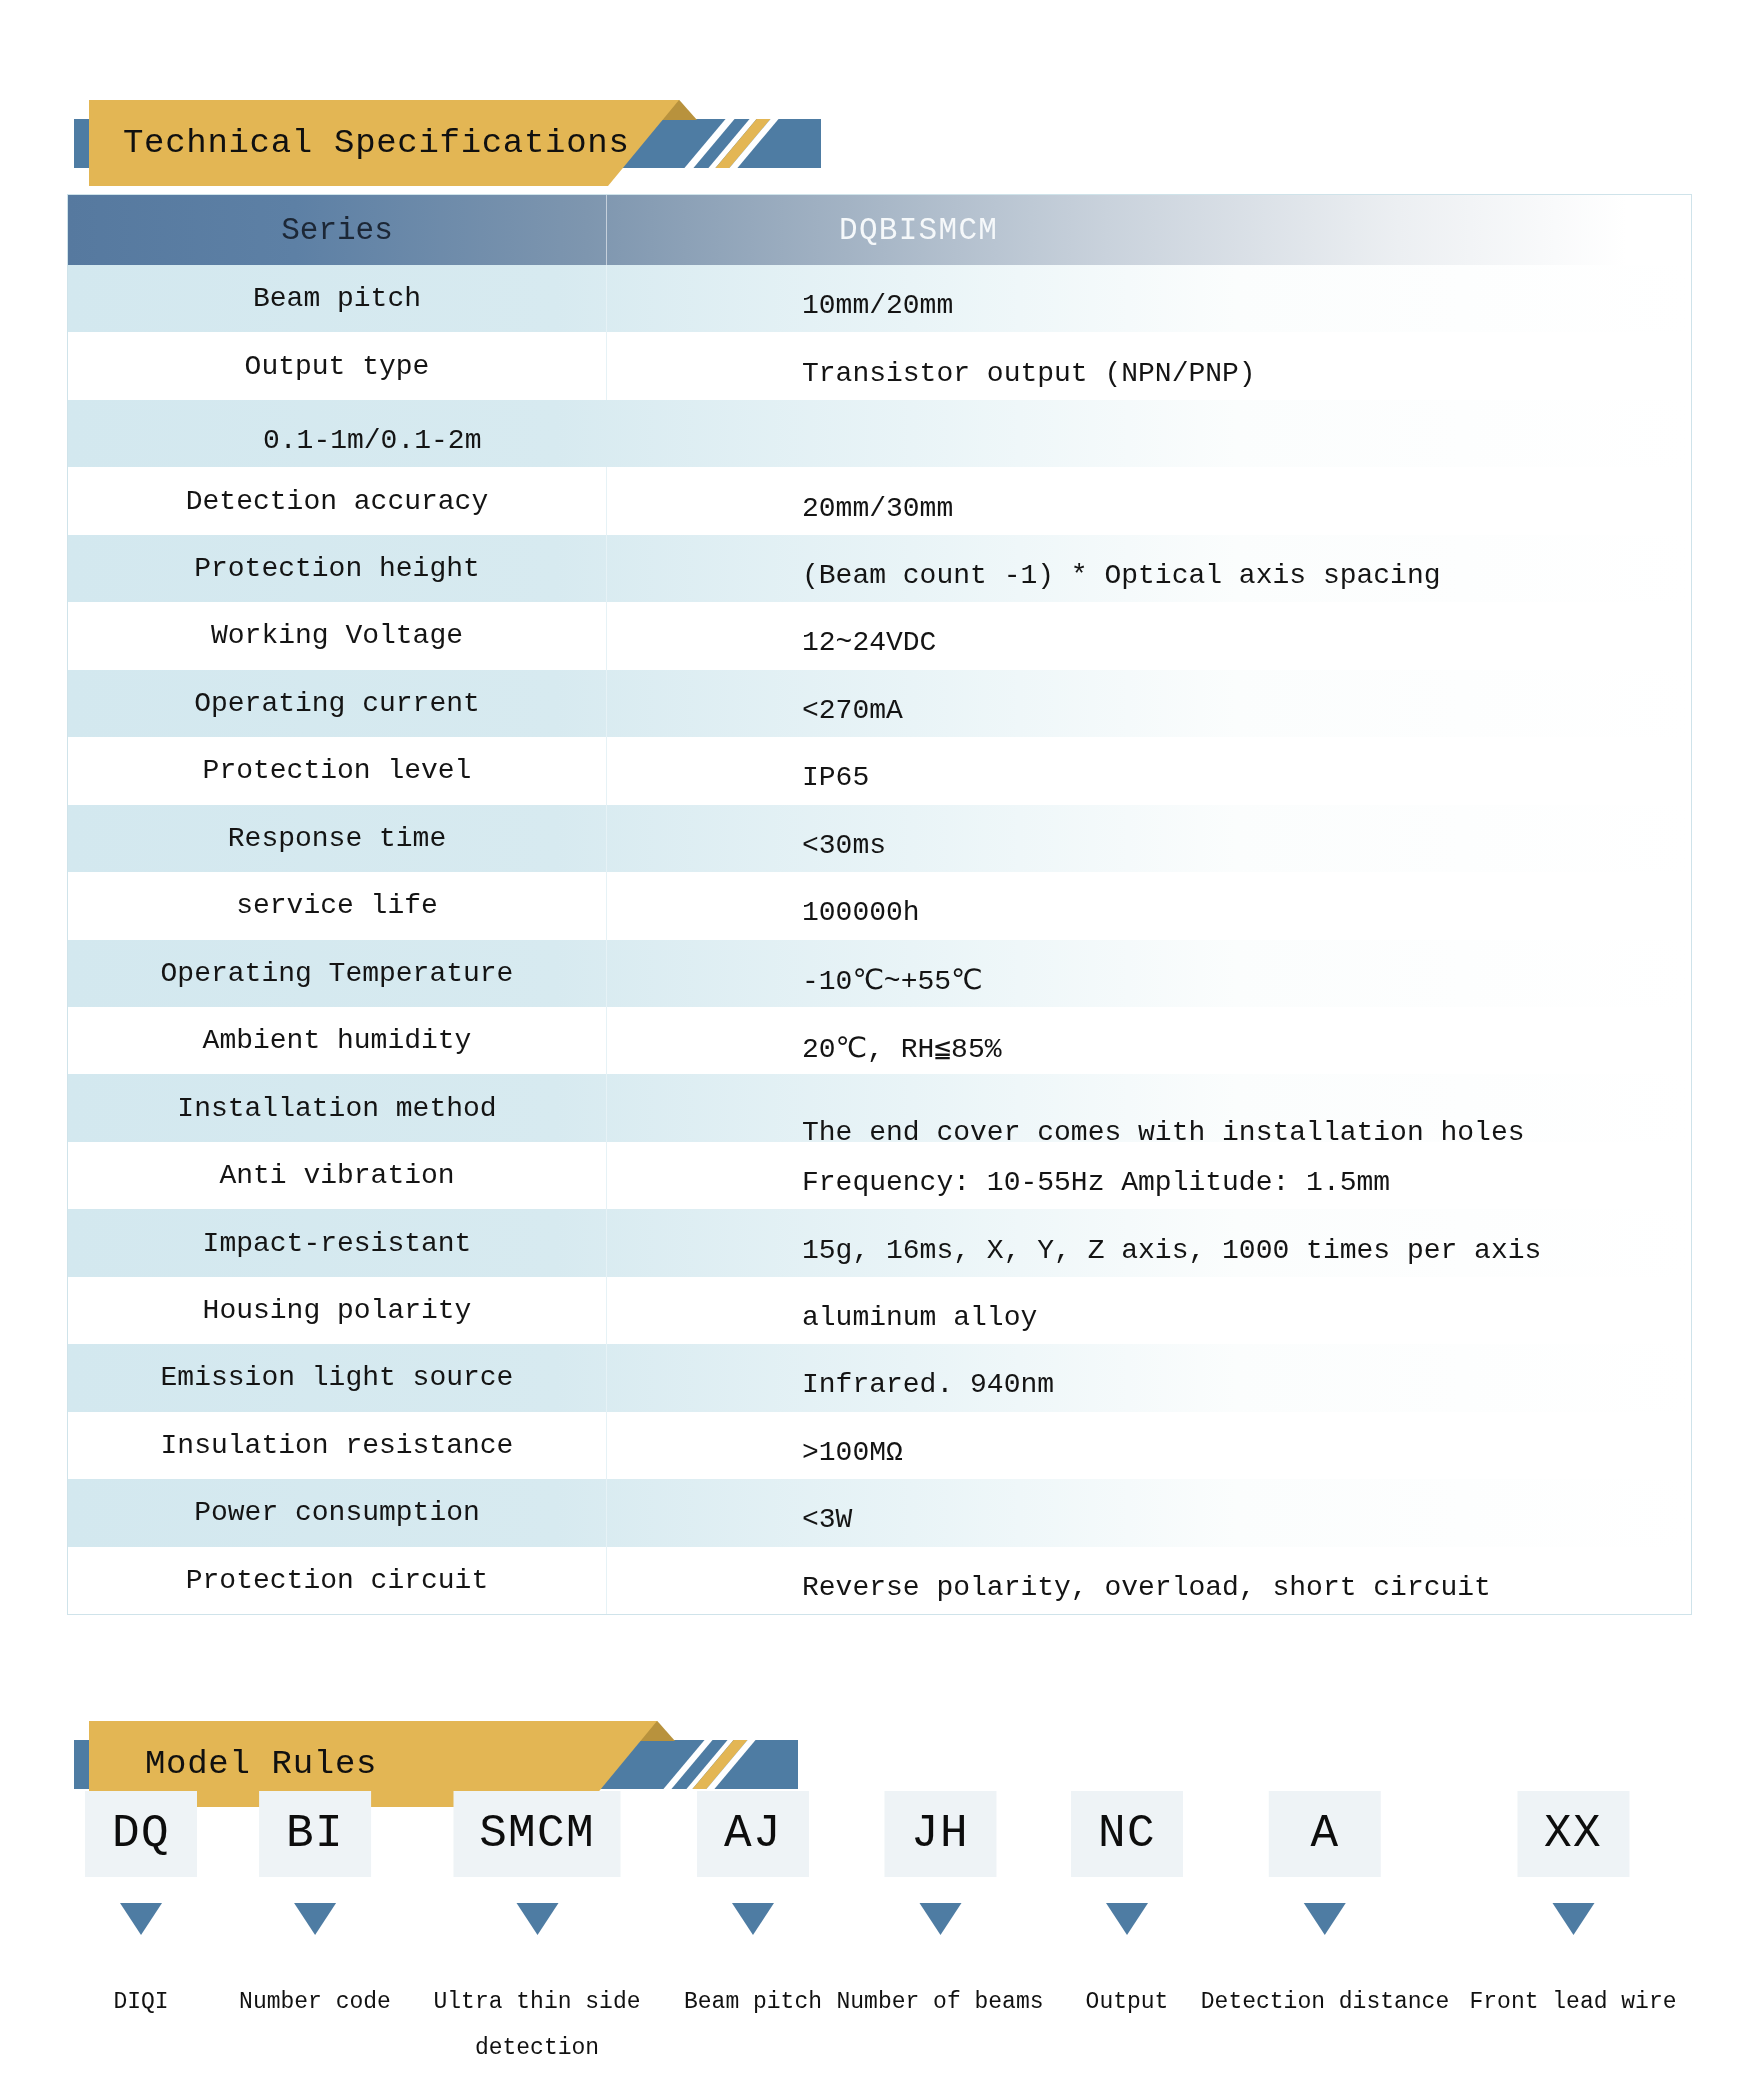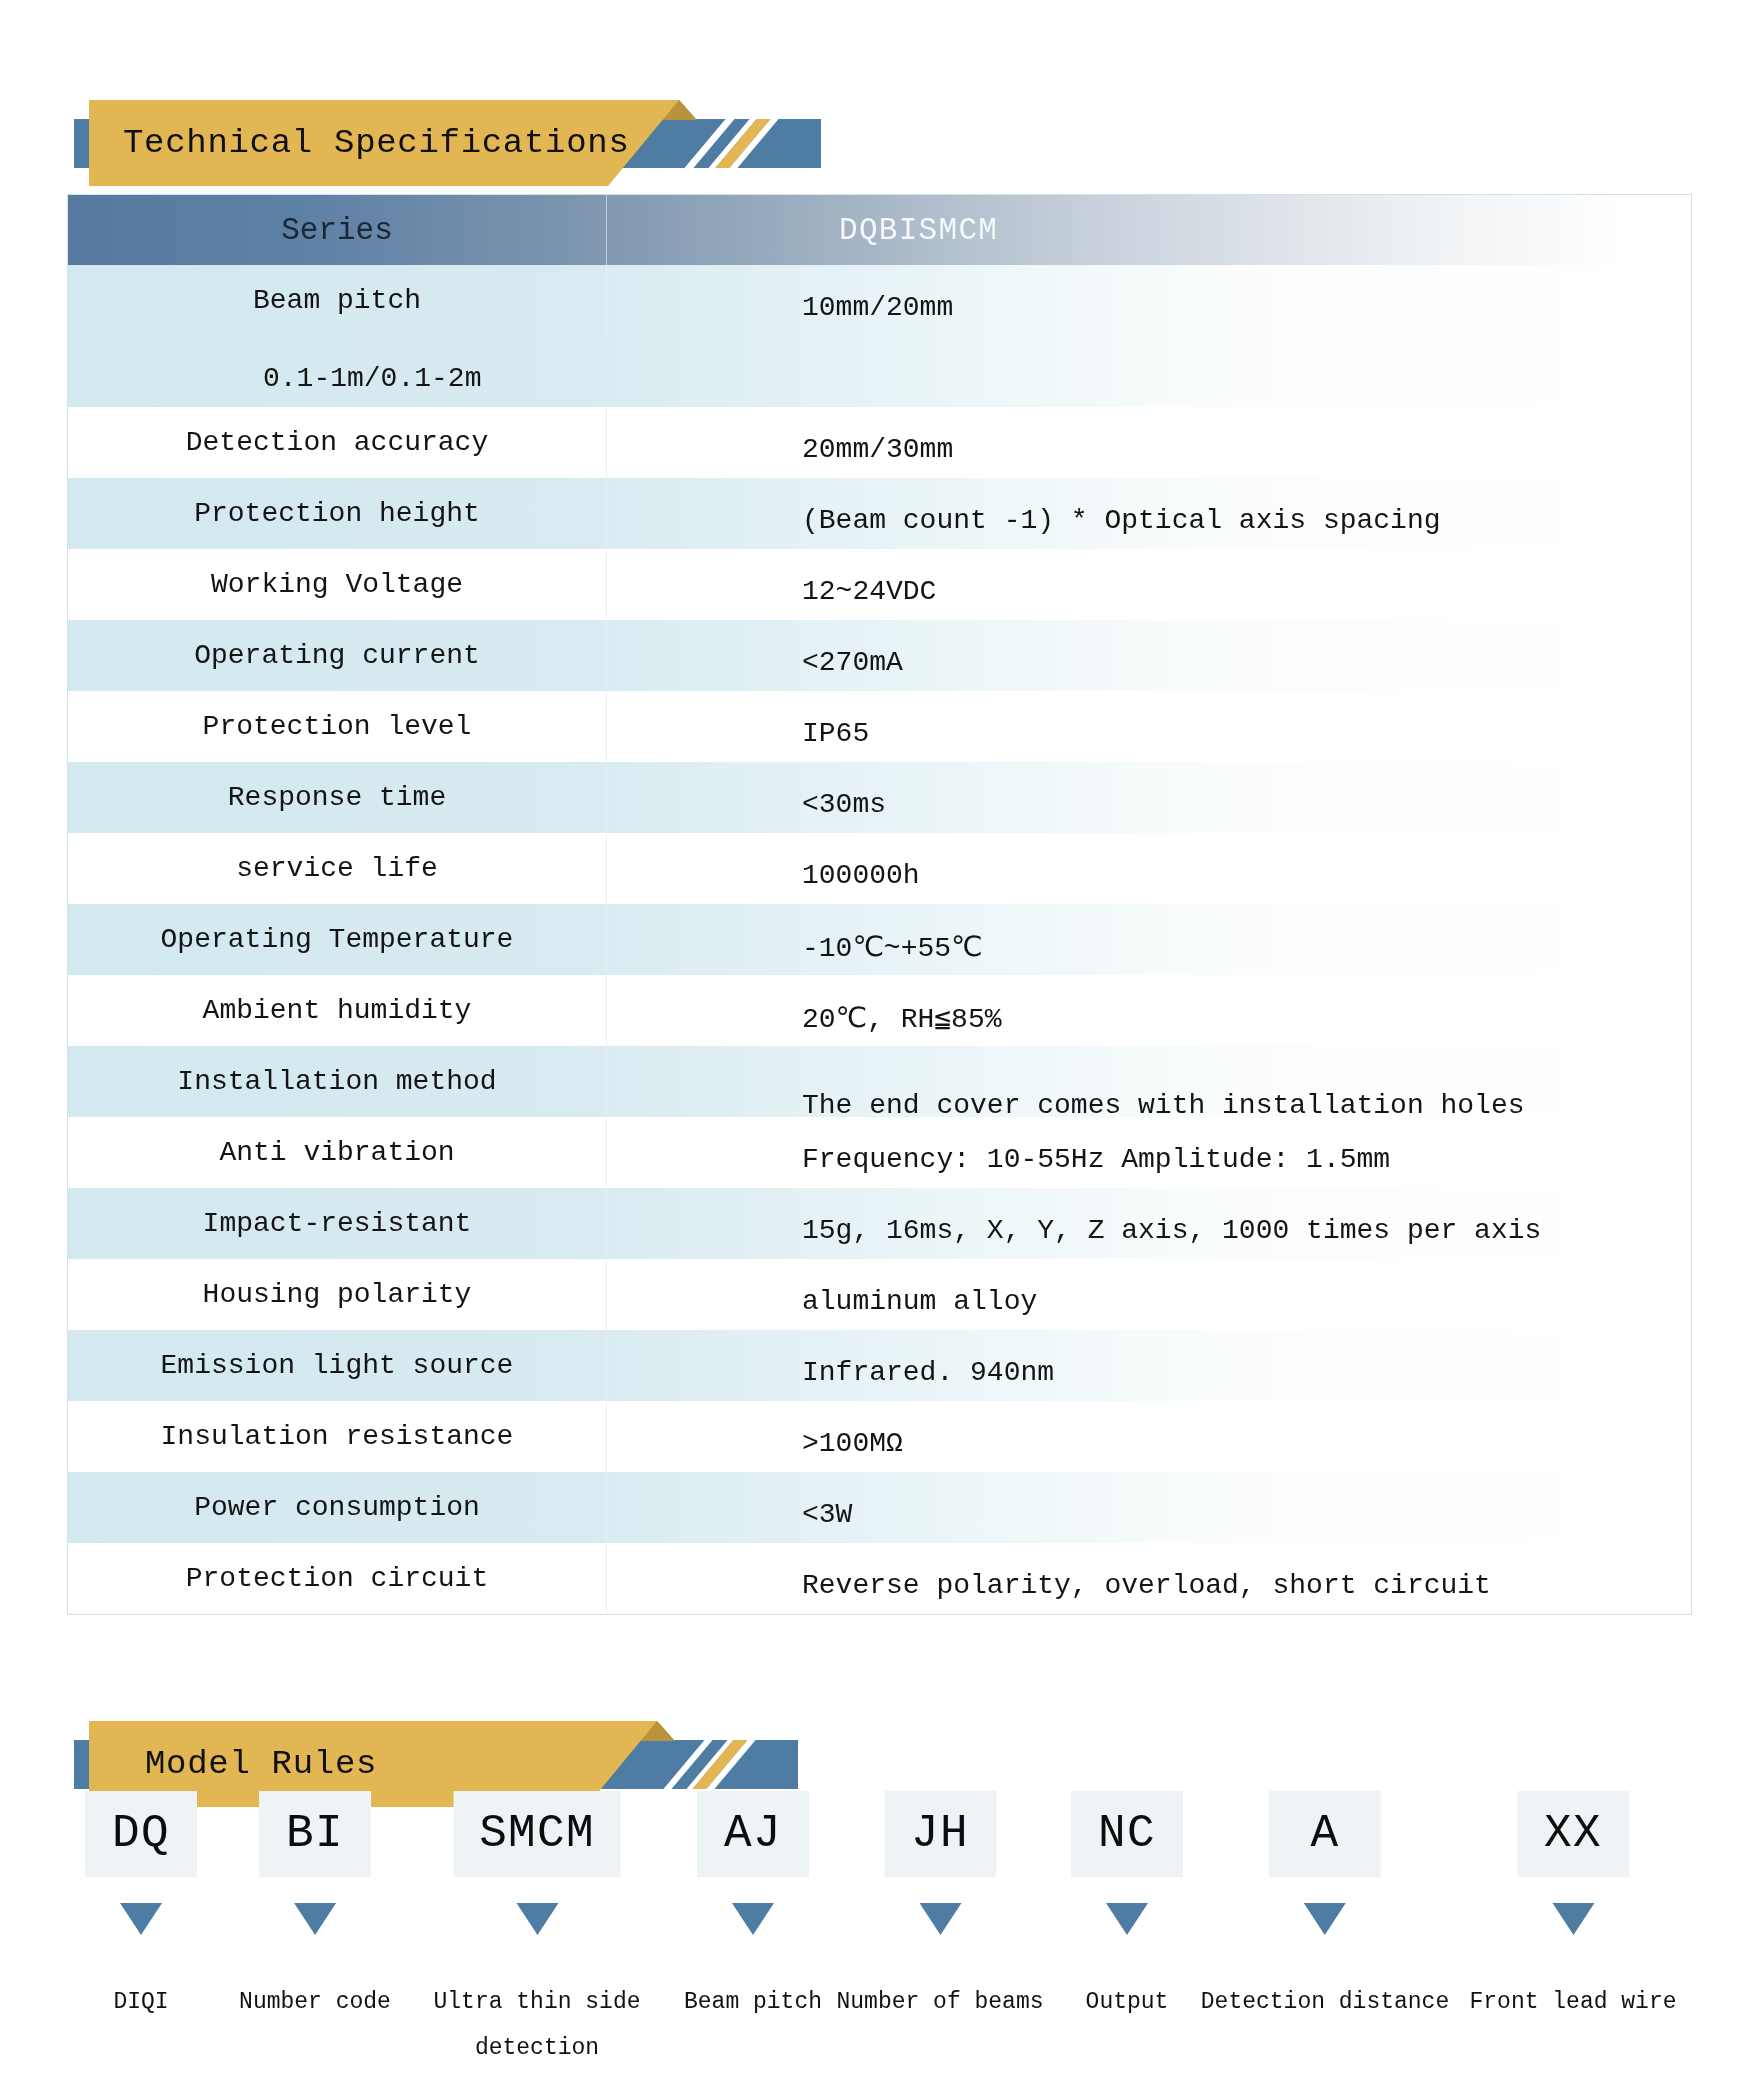--- a/index.html
+++ b/index.html
@@ -88,20 +88,24 @@
     <div class="thead">
       <div class="th-left">Series</div>
       <div class="th-right">DQBISMCM</div>
     </div>
     <div class="tbody" id="spec-rows">
   <div class="trow shaded">
     <div class="tlabel">Beam pitch</div>
     <div class="tvalue">10mm/20mm</div>
   </div>
 
+  <div class="trow">
+    <div class="tlabel">Output type</div>
+    <div class="tvalue">Transistor output (NPN/PNP)</div>
+  </div>
 
   <div class="trow shaded">
     <div class="tvalue">0.1-1m/0.1-2m</div>
   </div>
 
   <div class="trow">
     <div class="tlabel">Detection accuracy</div>
     <div class="tvalue">20mm/30mm</div>
   </div>
 

